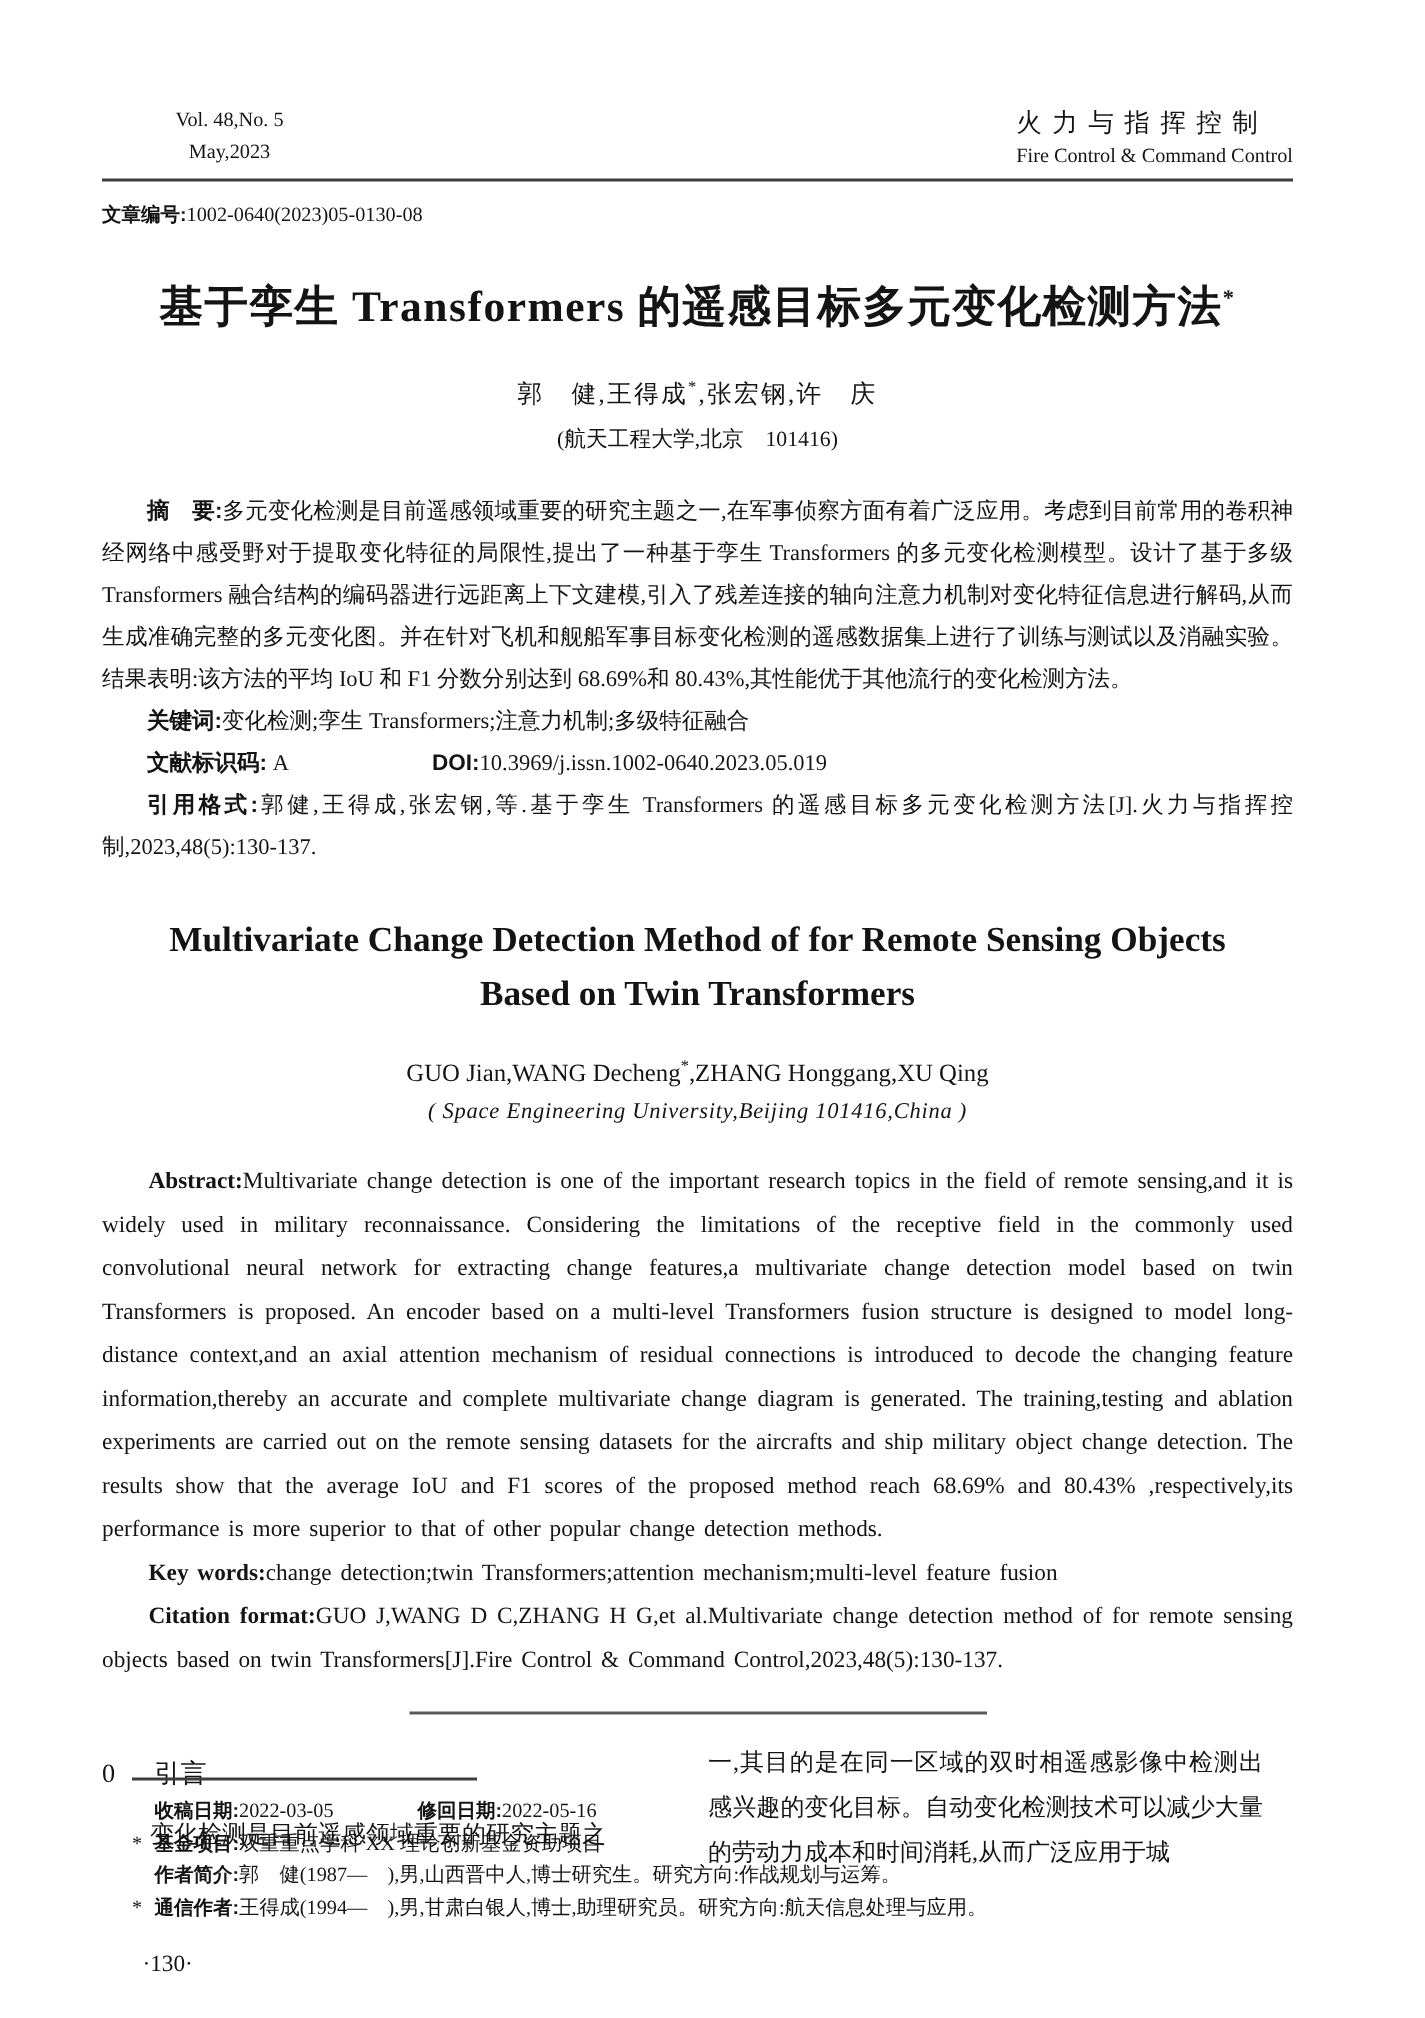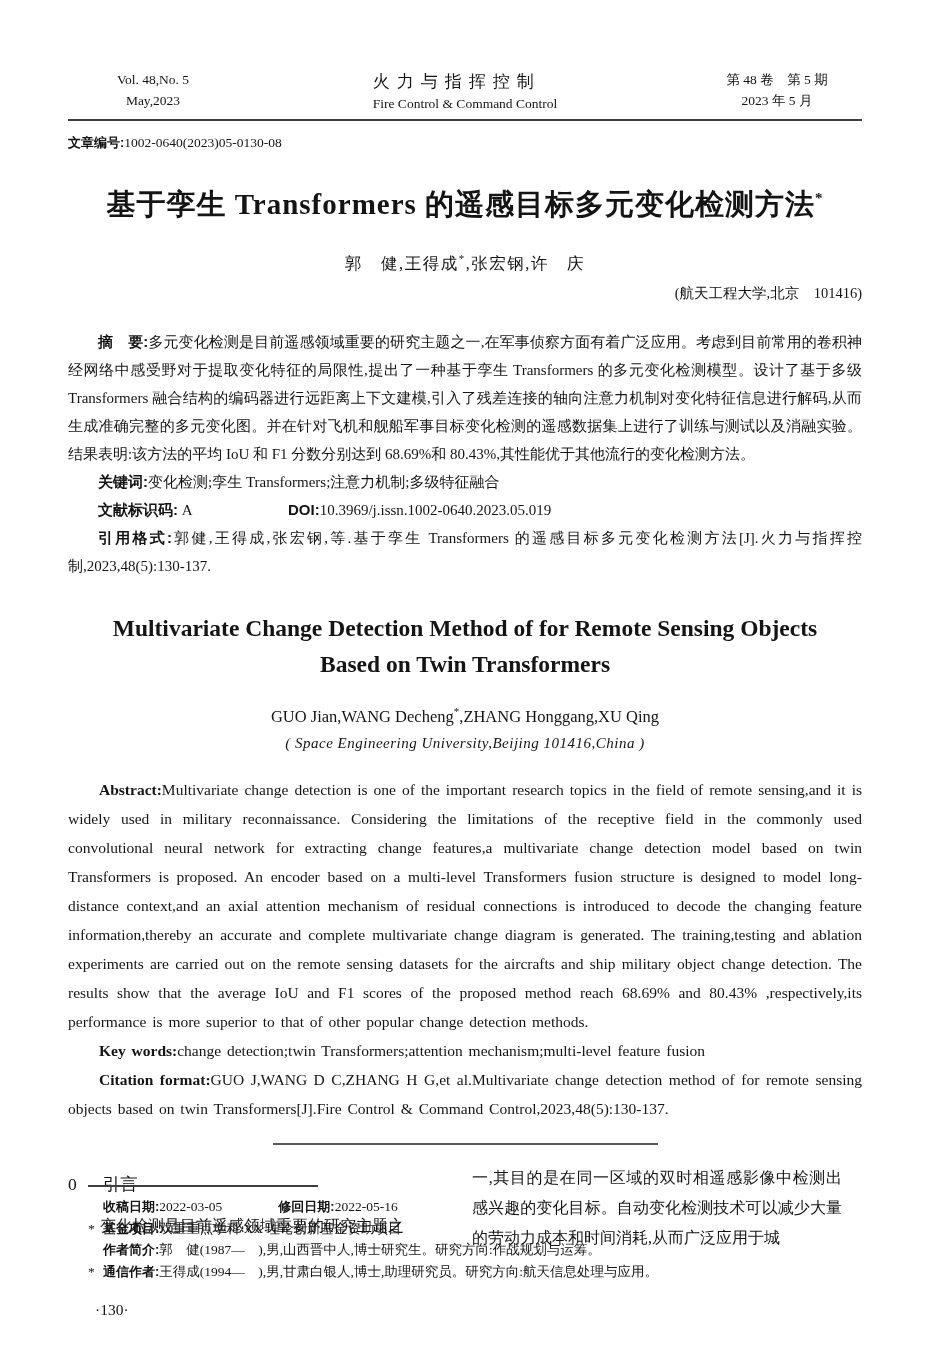--- a/index.html
+++ b/index.html
@@ -19,21 +19,21 @@
   .jh-center .cn{font-size:17px;letter-spacing:7px;}
   .jh-center .en{font-size:13.5px;margin-top:3px;}
   .header-rule{border-bottom:2.5px solid #3d3d3d;margin-top:7px;}
   .article-no{margin-top:13px;font-size:13.5px;}
   .article-no .heiti{font-size:13px;}
   
   .cn-title{margin-top:33px;text-align:center;font-size:29px;font-weight:bold;letter-spacing:1px;}
   .cn-title sup{font-size:15px;}
   .cn-authors{margin-top:27px;text-align:center;font-size:16.5px;letter-spacing:1.5px;}
   .cn-authors sup{font-size:11px;}
-  .cn-affil{margin-top:9px;text-align:right;font-size:14.5px;}
+  .cn-affil{margin-top:9px;text-align:center;font-size:14.5px;}
   
   .cn-block{margin-top:25px;font-size:15px;line-height:28px;text-align:justify;}
   .cn-block p{margin:0;}
   .indent{text-indent:2em;}
   .meta-row{padding-left:30px;display:flex;}
   .meta-row .seg1{width:238px;}
   .meta-row .seg2{width:190px;}
   
   .en-title{margin-top:30px;text-align:center;font-size:23.5px;font-weight:bold;line-height:1.55;}
   .en-authors{margin-top:23px;text-align:center;font-size:16.5px;}
@@ -66,24 +66,20 @@
 <div class="page">
 
   <div class="jheader">
     <div class="jh-left">
       <div>Vol. 48,No. 5</div>
       <div>May,2023</div>
     </div>
     <div class="jh-center">
       <div class="cn">火力与指挥控制</div>
       <div class="en">Fire Control &amp; Command Control</div>
-    </div>
-    <div class="jh-right">
-      <div>第 48 卷　第 5 期</div>
-      <div>2023 年 5 月</div>
     </div>
   </div>
   <div class="header-rule"></div>
 
   <div class="article-no">
     <span class="heiti">文章编号:</span><span>1002-0640(2023)05-0130-08</span>
   </div>
 
   <div class="cn-title">
     <span>基于孪生 Transformers 的遥感目标多元变化检测方法</span><sup>*</sup>

